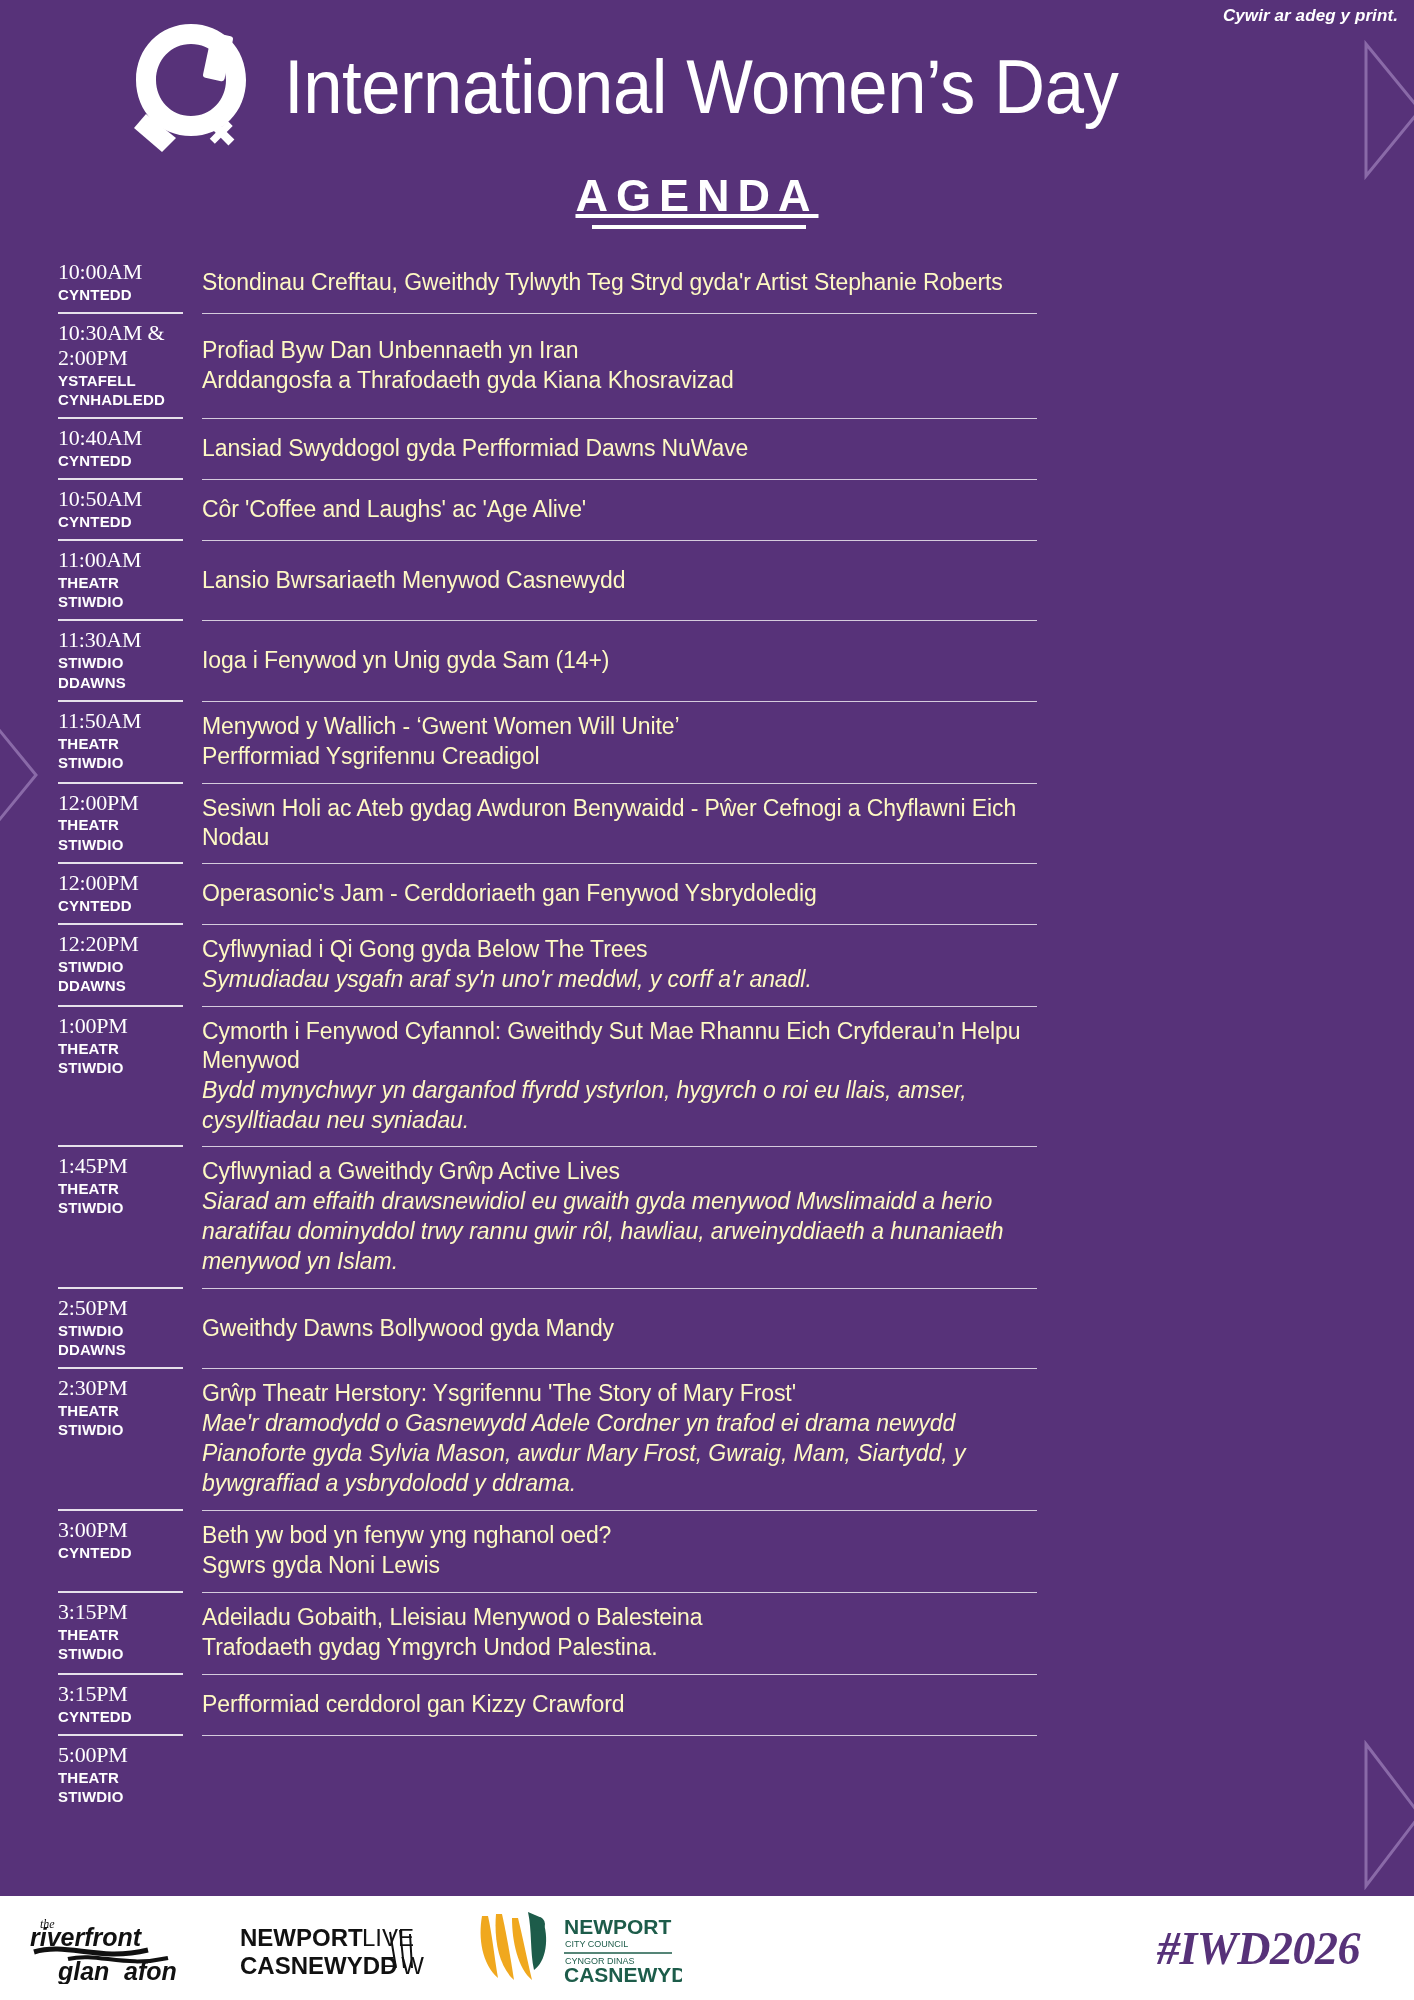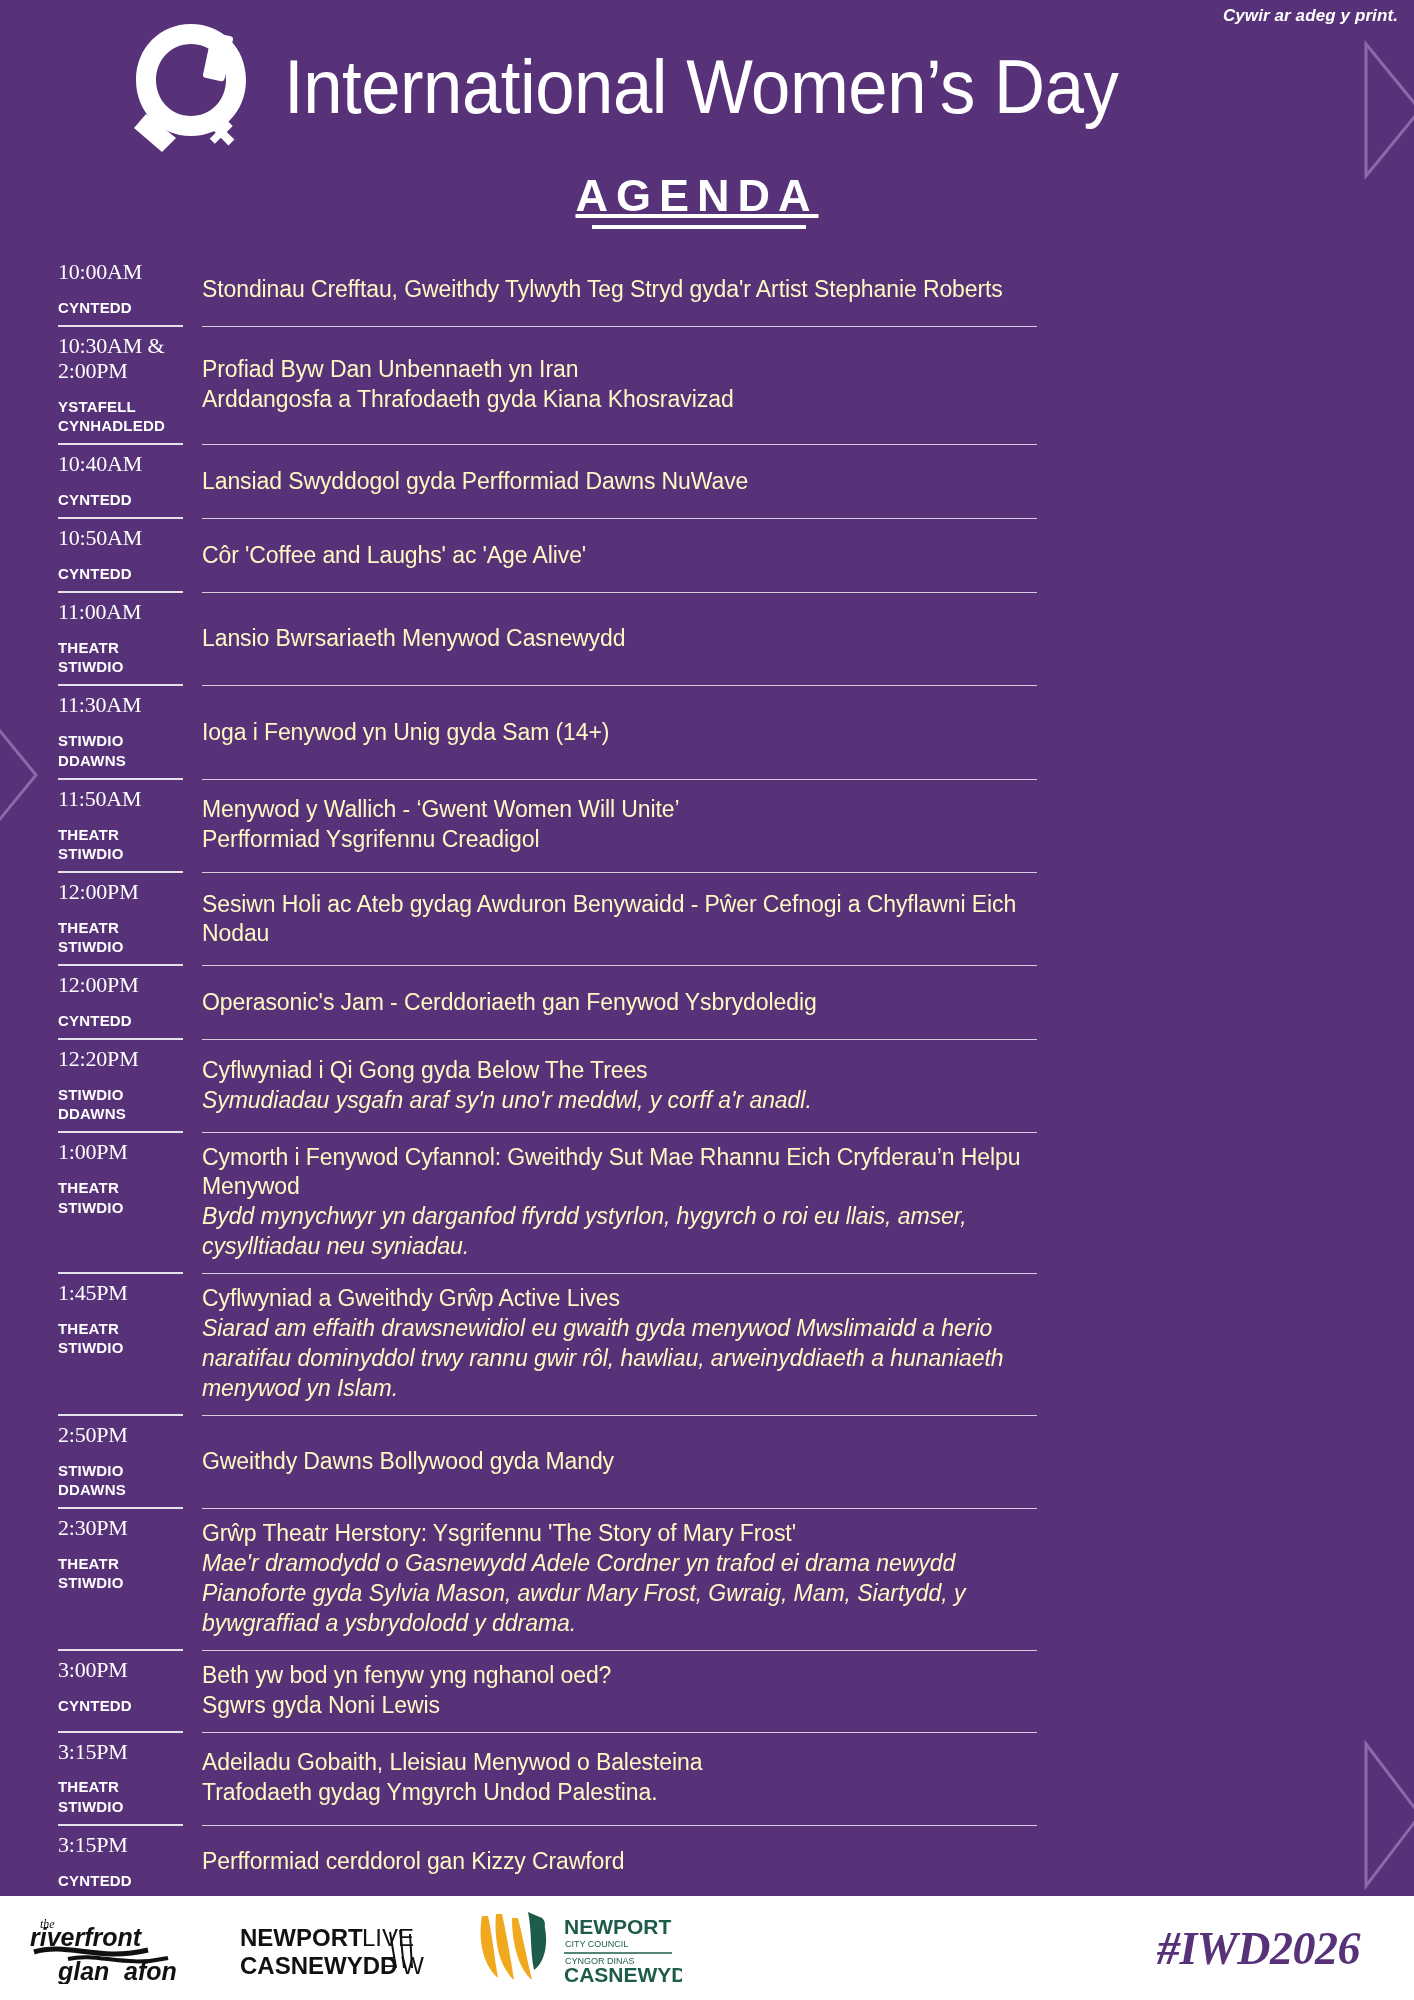--- a/index.html
+++ b/index.html
@@ -110,21 +110,21 @@
     line-height: 1.13;
     font-weight: 400;
     letter-spacing: -0.2px;
     font-family: Liberation Serif, serif;
   }
   .time-venue {
     font-size: 15px;
     font-weight: bold;
     line-height: 1.28;
     letter-spacing: .2px;
-    margin-top: 13px;
+    margin-top: 0;
   }
   .desc-cell {
     flex: 1 1 auto;
     margin-left: 19px;
     margin-right: 377px;
     color: #fef9c3;
     padding-top: 10px;
     padding-bottom: 11px;
     box-sizing: border-box;
     border-bottom: 1px solid rgba(255,255,255,0.75);

